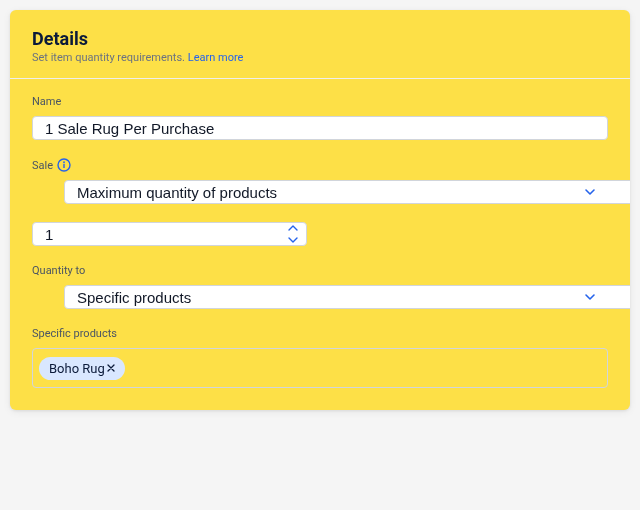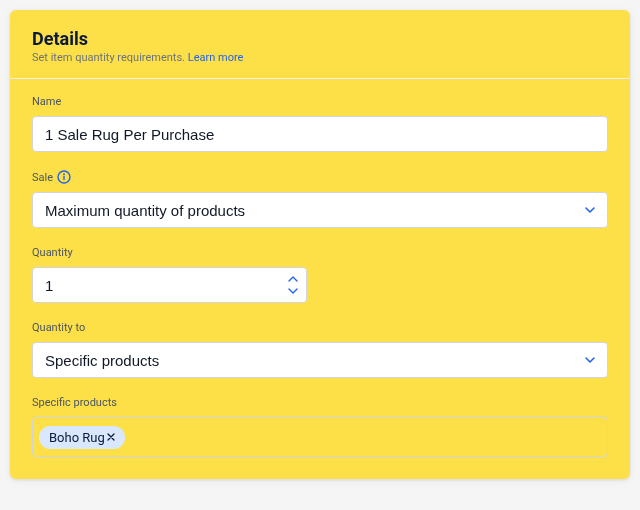--- a/index.html
+++ b/index.html
@@ -55,37 +55,38 @@
     .info-icon {
       display: inline-flex;
       align-items: center;
       justify-content: center;
       width: 14px;
       height: 14px;
       cursor: pointer;
     }
     .input {
       width: 100%;
-      height: 36px;
+      height: 24px;
       border: 1px solid #d1d5db;
       border-radius: 4px;
       padding: 0 12px;
       font-size: 15px;
       color: #111827;
       background: #ffffff;
       outline: none;
     }
     .select-wrap {
       position: relative;
       width: 100%;
     }
     .select-wrap .input {
       padding-right: 36px;
       cursor: pointer;
       text-align: left;
+      margin-left: 32px;
     }
     .chevron {
       position: absolute;
       right: 12px;
       top: 50%;
       transform: translateY(-50%);
       pointer-events: none;
       display: flex;
       align-items: center;
     }
@@ -183,21 +184,20 @@
         <button type="button" class="input">Maximum quantity of products</button>
         <span class="chevron">
           <svg width="12" height="12" viewBox="0 0 12 12">
               <path d="M2 4 L6 8 L10 4" fill="none" stroke="#2563eb" stroke-width="1.6" stroke-linecap="round" stroke-linejoin="round"></path>
             </svg>
         </span>
       </div>
     </div>
 
     <div class="field">
-      <div class="field-label">Quantity</div>
       <div class="stepper-wrap">
         <input type="text" class="input" value="1" style="">
         <div class="stepper-controls">
           <button type="button" class="stepper-btn">
             <svg width="10" height="6" viewBox="0 0 10 6">
                 <path d="M1 5 L5 1 L9 5" fill="none" stroke="#2563eb" stroke-width="1.4" stroke-linecap="round" stroke-linejoin="round"></path>
               </svg>
           </button>
           <button type="button" class="stepper-btn">
             <svg width="10" height="6" viewBox="0 0 10 6">

